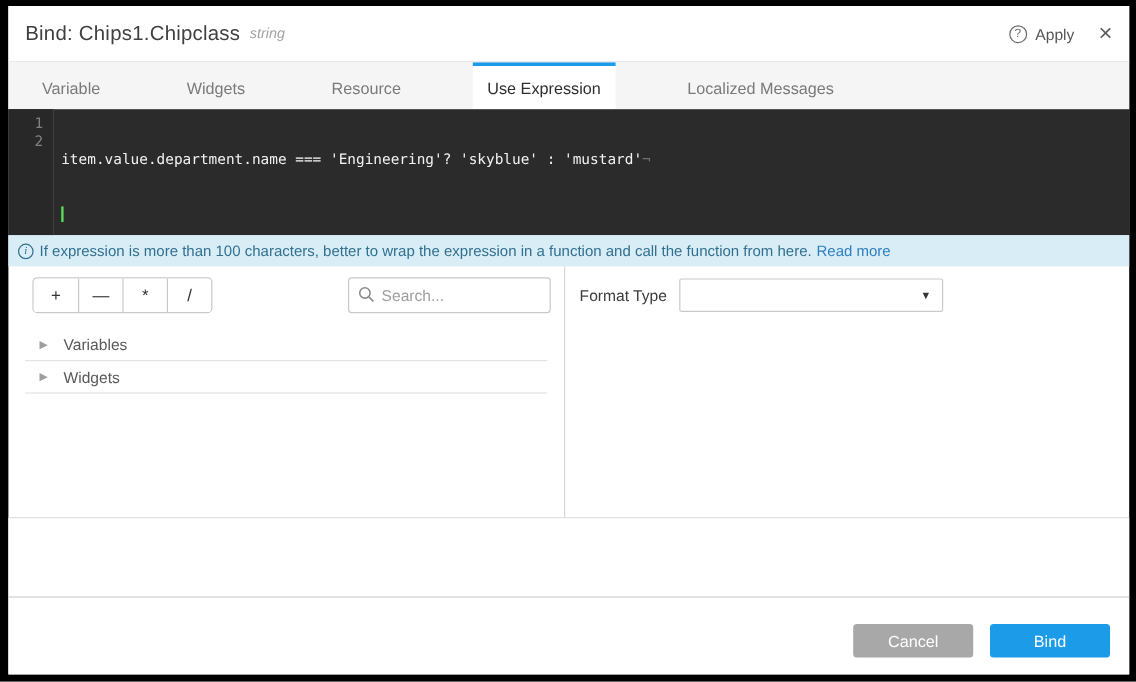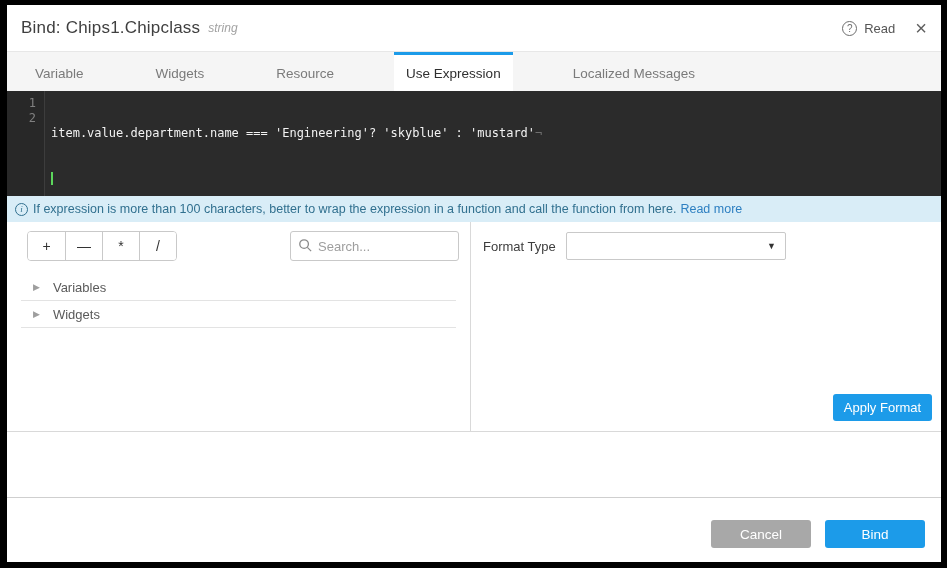--- a/index.html
+++ b/index.html
@@ -124,21 +124,21 @@
 </head>
 <body>
 
 <div id="dialog">
 
   <div class="header">
     <span class="title">Bind: Chips1.Chipclass</span>
     <span class="type-badge">string</span>
     <span class="header-right">
       <span class="help-icon">?</span>
-      <span class="help-label">Read</span>
+      <span class="help-label">Apply</span>
       <span class="close-icon">×</span>
     </span>
   </div>
 
   <div class="tabbar">
     <div class="tab">Variable</div>
     <div class="tab">Widgets</div>
     <div class="tab">Resource</div>
     <div class="tab active">Use Expression</div>
     <div class="tab">Localized Messages</div>
@@ -192,21 +192,20 @@
     </div>
 
     <div class="right-panel">
       <div class="format-row">
         <span class="format-label">Format Type</span>
         <div class="format-select">
           <span class="format-value"></span>
           <span class="caret-down-icon">▼</span>
         </div>
       </div>
-      <button class="apply-btn">Apply Format</button>
     </div>
   </div>
 
   <div class="blank-strip"></div>
 
   <div class="footer">
     <button class="btn cancel-btn">Cancel</button>
     <button class="btn bind-btn">Bind</button>
   </div>
 

